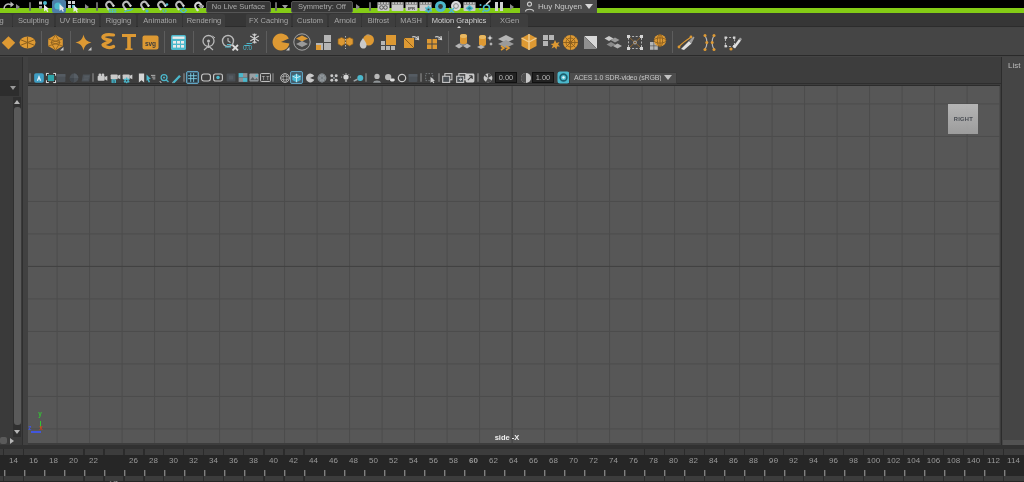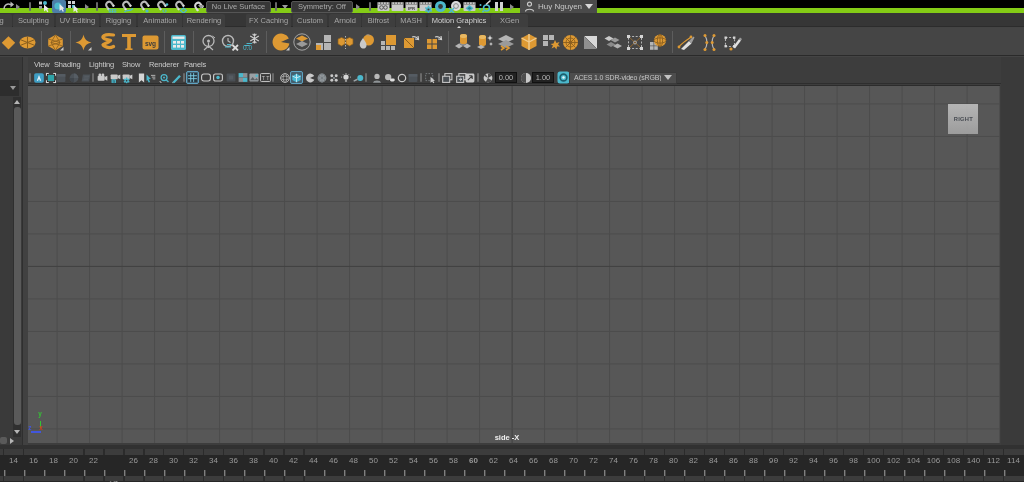--- a/index.html
+++ b/index.html
@@ -683,28 +683,20 @@
       <div class="abs" style="left:13px;top:371px;width:8px;height:8px;display:flex;align-items:center;justify-content:center;">
           <span class="sb-arrow-down"></span>
         </div>
       <div id="outliner-hthumb"></div>
       <div class="abs" style="left:8px;top:380px;width:8px;height:8px;display:flex;align-items:center;justify-content:center;">
           <span class="sb-arrow-right"></span>
         </div>
     </div>
 
     <div id="vp-panel" class="abs">
-      <div id="vp-menubar">
-          <div class="vp-menu" style="left: 6px;">View</div>
-          <div class="vp-menu" style="left: 26px;">Shading</div>
-          <div class="vp-menu" style="left: 61px;">Lighting</div>
-          <div class="vp-menu" style="left: 94px;">Show</div>
-          <div class="vp-menu" style="left: 121px;">Renderer</div>
-          <div class="vp-menu" style="left: 156px;">Panels</div>
-        </div>
       <div id="vp-toolbar">
           <div class="vt-item" style="left: 1px;">
             <span class="vsep"></span>
           </div>
           <div class="vt-item" style="left: 4px;">
             <span class="vt-btn">
               <svg class="ic" width="12" height="12" viewBox="0 0 12 12">
                 <rect x="0.5" y="0.5" width="11" height="11" rx="2" fill="#3f9ec4"></rect>
                 <path d="M6 2.5 L3.5 9 H5 L5.6 7.4 H6.4 L7 9 H8.5 Z M6 4.8 L6.3 6.2 H5.7 Z" fill="#eef6fa"></path>
               </svg>
@@ -1103,20 +1095,24 @@
         <div id="gnomon">
           <div id="gn-yline"></div>
           <div id="gn-zline"></div>
           <div id="gn-y"><span>y</span></div>
           <div id="gn-z"><span>z</span></div>
           <div id="gn-x"><span>x</span></div>
         </div>
       </div>
     </div>
 
+    <div id="right-strip" class="abs">
+      <div class="menu">List</div>
+      <div class="corner"></div>
+    </div>
   </div>
 
   <div id="timeline" class="abs">
     <div id="tl-gap"></div>
     <div id="tl-strip-top" class="tl-strip">
         <div class="cells"></div>
       </div>
     <div id="tl-numbers">
         <span class="tl-num" style="left: 13.5px;">14</span>
         <span class="tl-num" style="left: 33.5px;">16</span>

